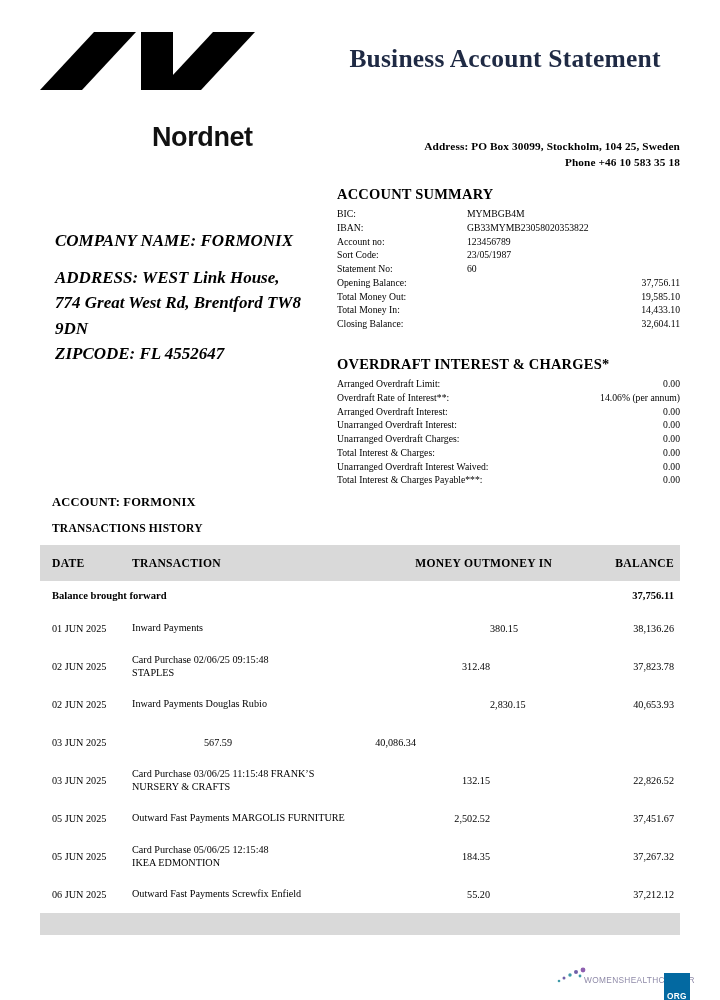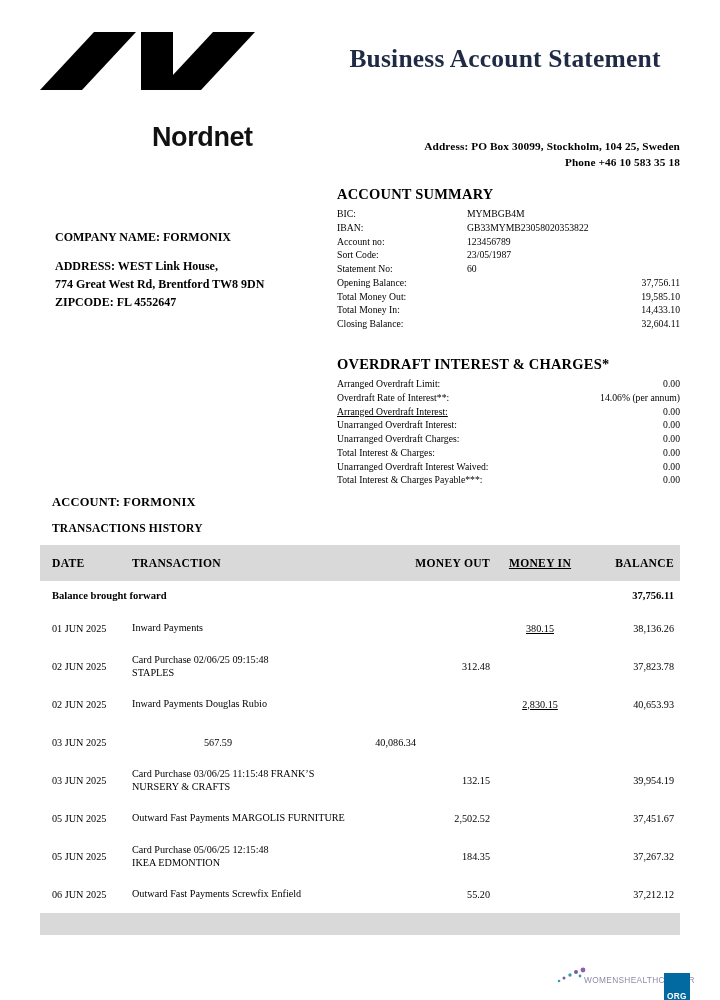--- a/index.html
+++ b/index.html
@@ -62,23 +62,24 @@
     line-height: 1.45;
     letter-spacing: 0.1px;
   }
 
   
   .customer {
     position: absolute;
     left: 55px;
     top: 228px;
     width: 275px;
-    font-size: 12px;
+    font-size: 17px;
     font-weight: bold;
     line-height: 1.5;
+    font-style: italic;
   }
   .customer .gap { height: 11px; }
 
   
   .panel { position: absolute; left: 337px; width: 343px; }
   .panel-summary { top: 186px; }
   .panel-overdraft { top: 356px; }
 
   .panel h2 {
     margin: 0 0 4px 0;
@@ -126,21 +127,21 @@
   .thead {
     background: #d9d9d9;
     height: 36px;
     font-size: 11.6px;
     font-weight: bold;
     letter-spacing: 0.3px;
   }
   .c-date   { width: 92px;  flex: 0 0 92px;  padding-left: 12px; box-sizing: border-box; }
   .c-desc   { width: 258px; flex: 0 0 258px; }
   .c-out    { width: 100px; flex: 0 0 100px; text-align: right; }
-  .c-in     { width: 100px; flex: 0 0 100px; text-align: center; text-decoration: underline; }
+  .c-in     { width: 100px; flex: 0 0 100px; text-align: left; }
   .c-bal    { width: 90px;  flex: 0 0 90px;  text-align: right; padding-right: 6px; box-sizing: border-box; }
 
   .brought {
     height: 28px;
     font-size: 10.6px;
     font-weight: bold;
   }
 
   .txn {
     font-size: 10.2px;
@@ -264,21 +265,21 @@
     <div>
         <div class="kv wide">
           <div class="k" style="flex: 1 1 auto; width: auto;">Arranged Overdraft Limit:</div>
           <div class="v right" style="flex: 0 0 auto;">0.00</div>
         </div>
         <div class="kv wide">
           <div class="k" style="flex: 1 1 auto; width: auto;">Overdraft Rate of Interest**:</div>
           <div class="v right" style="flex: 0 0 auto;">14.06% (per annum)</div>
         </div>
         <div class="kv wide">
-          <div class="k" style="flex: 1 1 auto; width: auto; text-decoration: underline;">Arranged Overdraft Interest:</div>
+          <div class="k" style="flex: 1 1 auto; width: auto;">Arranged Overdraft Interest:</div>
           <div class="v right" style="flex: 0 0 auto;">0.00</div>
         </div>
         <div class="kv wide">
           <div class="k" style="flex: 1 1 auto; width: auto;">Unarranged Overdraft Interest:</div>
           <div class="v right" style="flex: 0 0 auto;">0.00</div>
         </div>
         <div class="kv wide">
           <div class="k" style="flex: 1 1 auto; width: auto;">Unarranged Overdraft Charges:</div>
           <div class="v right" style="flex: 0 0 auto;">0.00</div>
         </div>
@@ -344,21 +345,21 @@
           <div class="c-date">03 JUN 2025</div>
           <div class="c-out">567.59</div>
           <div class="c-in"></div>
           <div class="c-bal">40,086.34</div>
         </div>
         <div class="trow txn">
           <div class="c-date">03 JUN 2025</div>
           <div class="c-desc"><span>Card Purchase 03/06/25 11:15:48 FRANK’S</span><span class="desc-l2">NURSERY &amp; CRAFTS</span></div>
           <div class="c-out">132.15</div>
           <div class="c-in"></div>
-          <div class="c-bal">39,954.19</div>
+          <div class="c-bal">22,826.52</div>
         </div>
         <div class="trow txn">
           <div class="c-date">05 JUN 2025</div>
           <div class="c-desc"><span>Outward Fast Payments MARGOLIS FURNITURE</span></div>
           <div class="c-out">2,502.52</div>
           <div class="c-in"></div>
           <div class="c-bal">37,451.67</div>
         </div>
         <div class="trow txn">
           <div class="c-date">05 JUN 2025</div>

